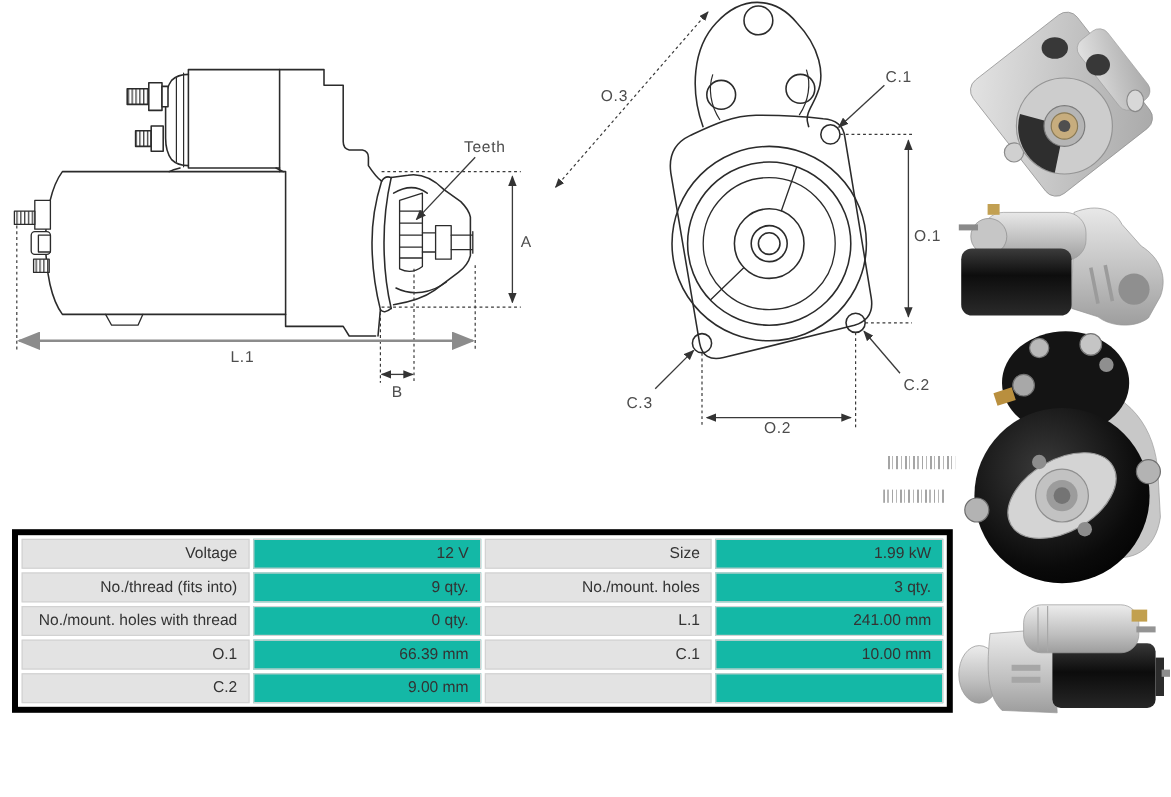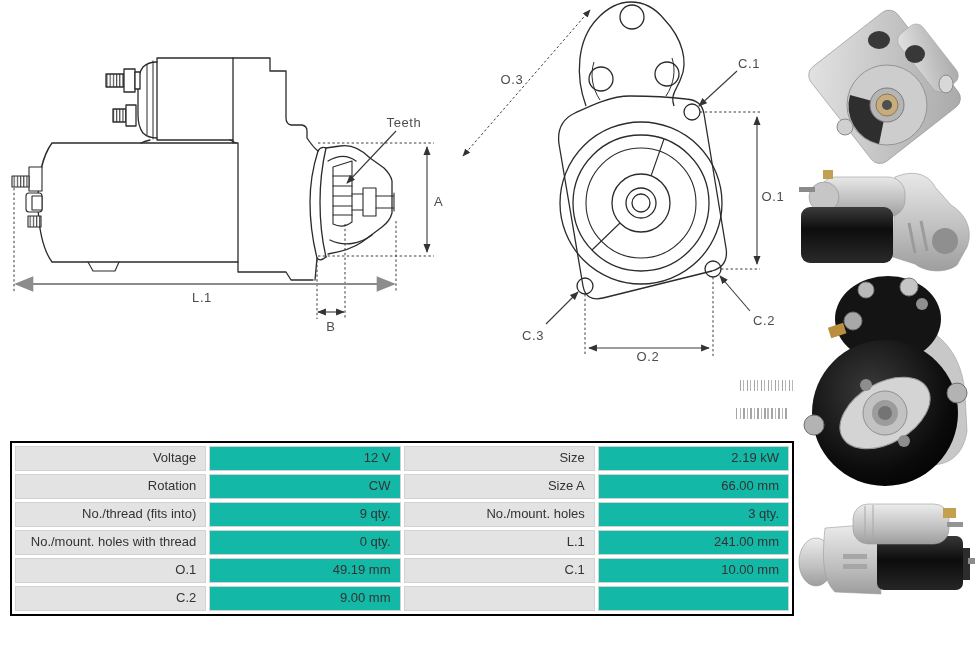--- a/index.html
+++ b/index.html
@@ -11,21 +11,21 @@
   .photo{position:absolute;}
   
   .stamp{position:absolute;left:736px;top:380px;width:62px;height:48px;opacity:.6;}
   .stamp .s1,.stamp .s2{height:11px;background:
      repeating-linear-gradient(90deg,#6a6a6a 0 1.5px,transparent 1.5px 3.5px,#8a8a8a 3.5px 4.5px,transparent 4.5px 7px);
      filter:blur(.4px);}
   .stamp .s1{width:56px;margin-left:4px;}
   .stamp .s2{width:52px;margin-top:17px;}
   
   table.spec{position:absolute;left:10px;top:441px;width:784px;table-layout:fixed;
-     border-collapse:separate;border-spacing:3px;background:#fff;border:2px solid #000000;}
+     border-collapse:separate;border-spacing:3px;background:#fff;border:5px solid #000000;}
   table.spec td{border:1px solid #d2d2d2;font-size:13px;color:#333;text-align:right;
      padding:3px 9px 3px 4px;height:17px;line-height:1.28;vertical-align:middle;
      overflow:hidden;}
   td.lbl{background:#e3e3e3;}
   td.val{background:#14b8a6;}
 </style>
 </head>
 <body>
 
 <div class="page">
@@ -293,43 +293,37 @@
         <col style="width:25%">
         <col style="width:25%">
         <col style="width:25%">
         <col style="width:25%">
       </colgroup>
     <tbody>
       <tr>
         <td class="lbl">Voltage</td>
         <td class="val">12 V</td>
         <td class="lbl">Size</td>
-        <td class="val">2.19 kW</td>
-      </tr>
-      <tr>
-        <td class="lbl">Rotation</td>
-        <td class="val">CW</td>
-        <td class="lbl">Size A</td>
-        <td class="val">66.00 mm</td>
+        <td class="val">1.99 kW</td>
       </tr>
       <tr>
         <td class="lbl">No./thread (fits into)</td>
         <td class="val">9 qty.</td>
         <td class="lbl">No./mount. holes</td>
         <td class="val">3 qty.</td>
       </tr>
       <tr>
         <td class="lbl">No./mount. holes with thread</td>
         <td class="val">0 qty.</td>
         <td class="lbl">L.1</td>
         <td class="val">241.00 mm</td>
       </tr>
       <tr>
         <td class="lbl">O.1</td>
-        <td class="val">49.19 mm</td>
+        <td class="val">66.39 mm</td>
         <td class="lbl">C.1</td>
         <td class="val">10.00 mm</td>
       </tr>
       <tr>
         <td class="lbl">C.2</td>
         <td class="val">9.00 mm</td>
         <td class="lbl"></td>
         <td class="val"></td>
       </tr>
     </tbody>

